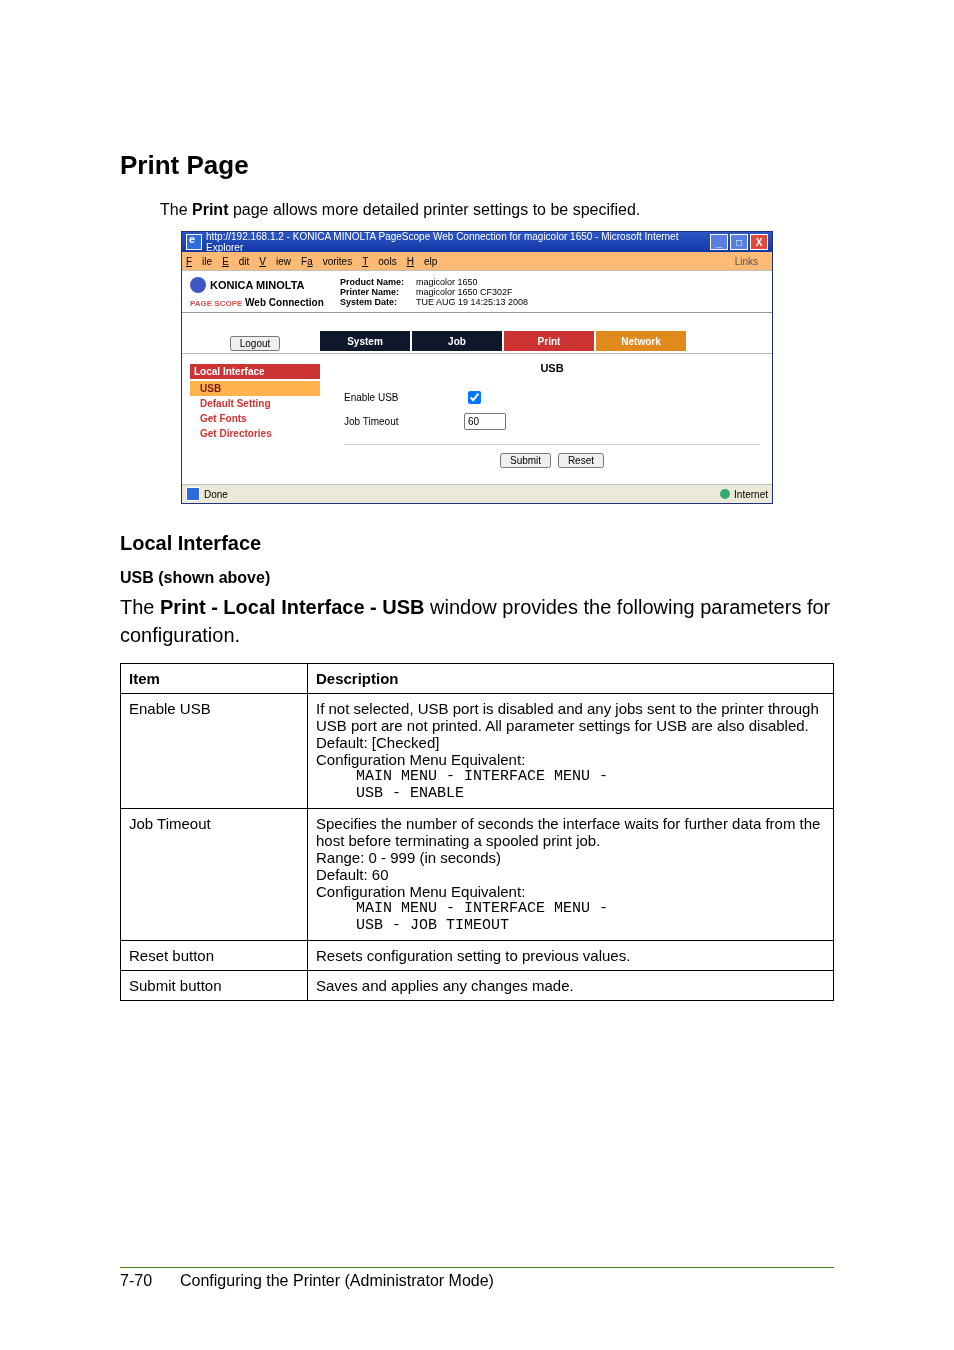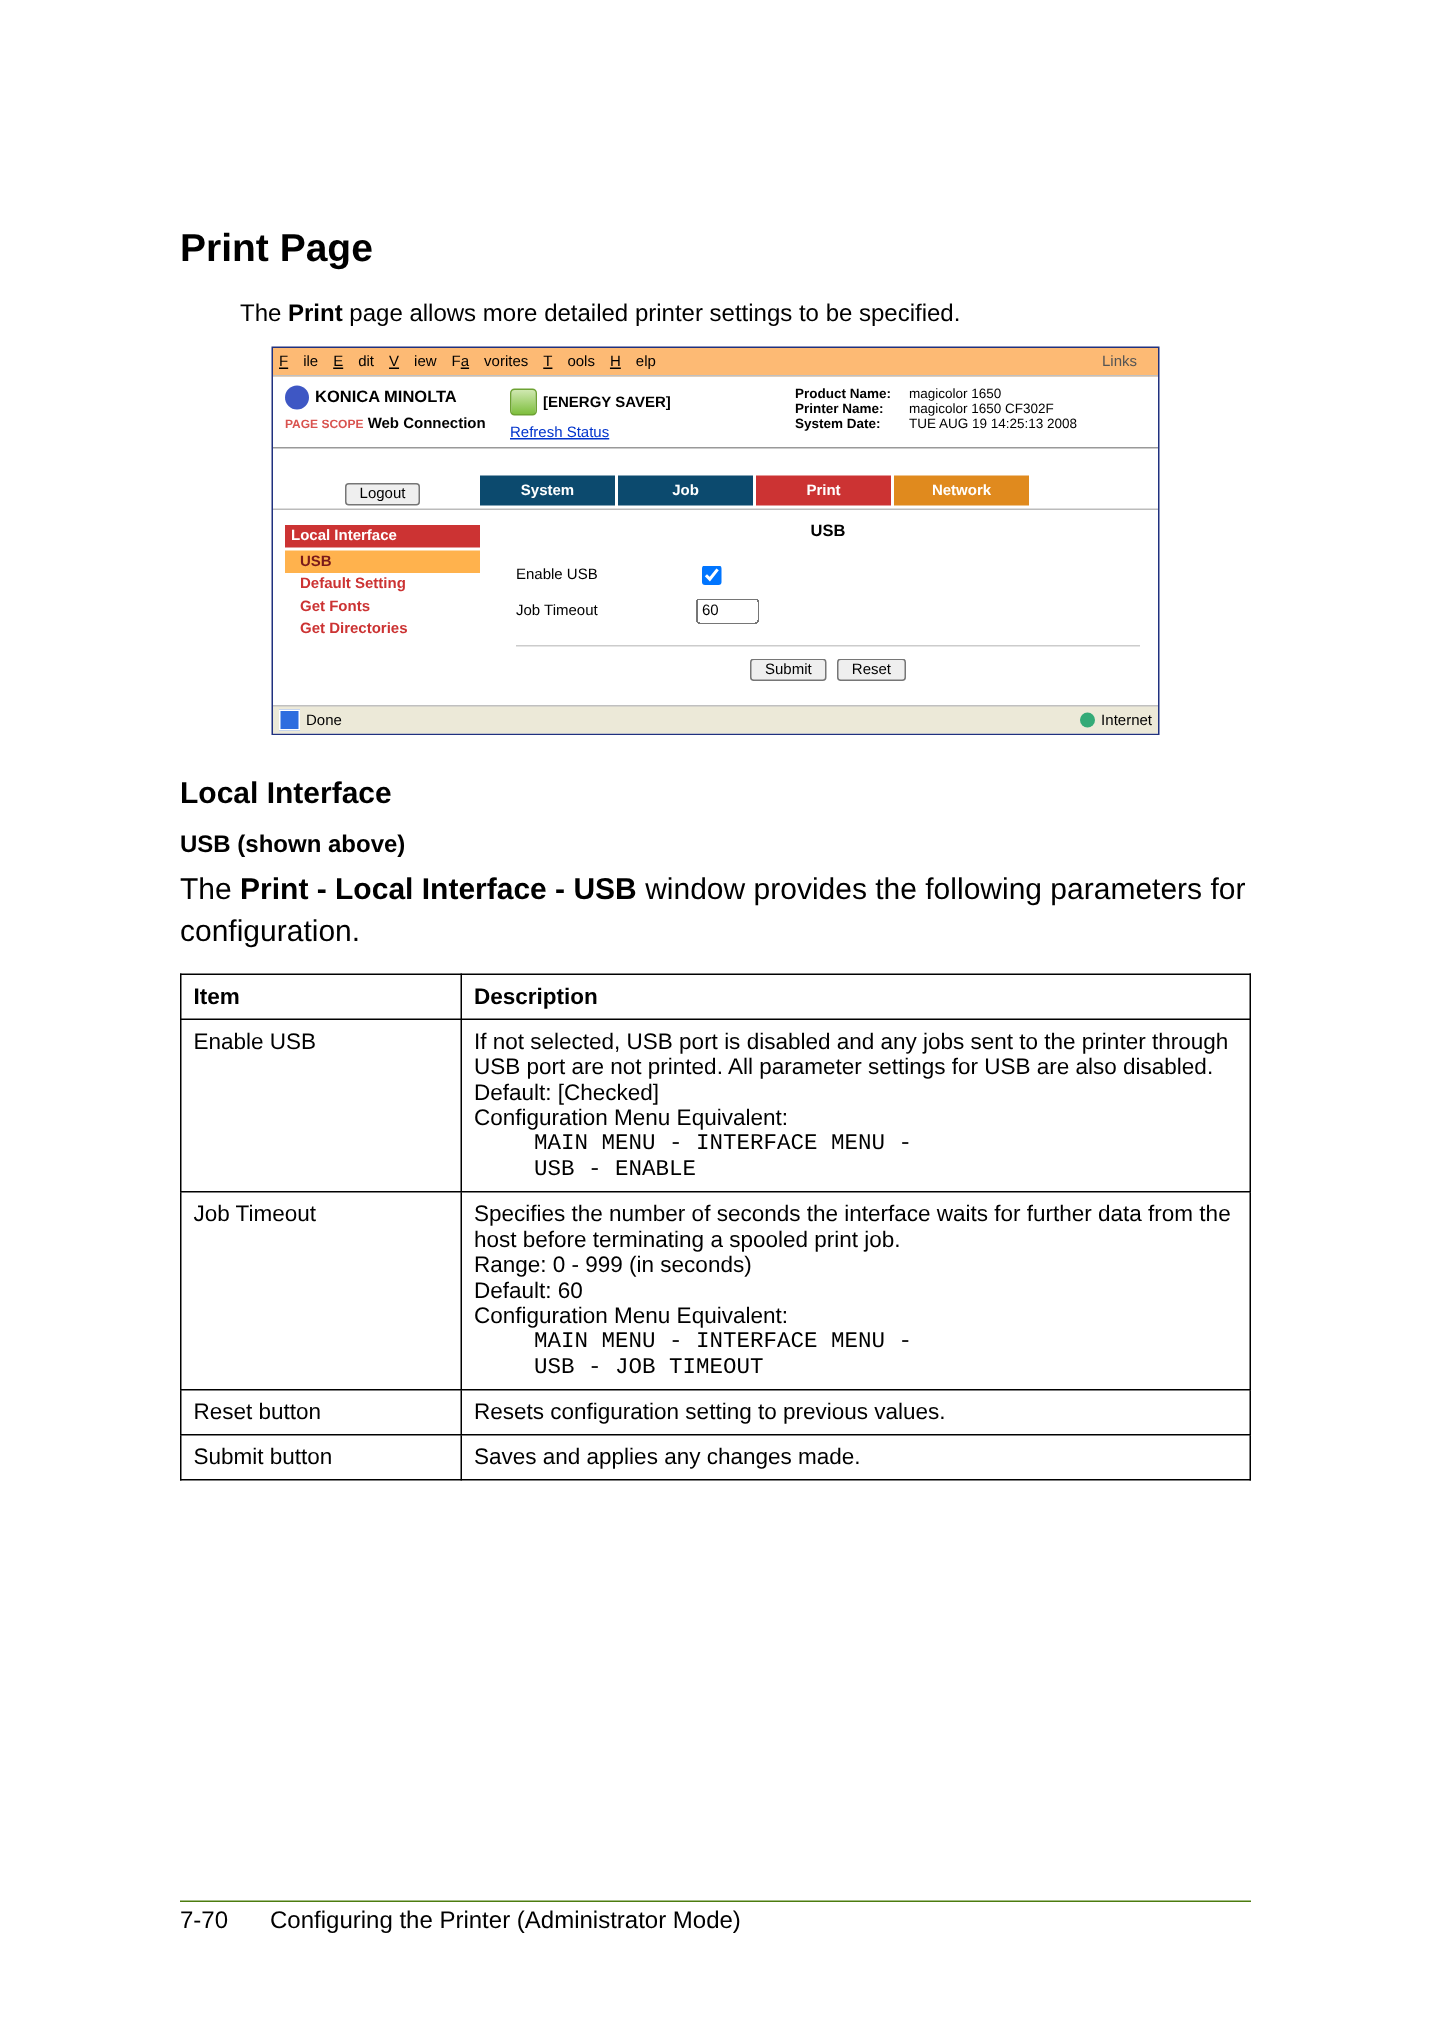--- a/index.html
+++ b/index.html
@@ -95,21 +95,21 @@
   .tabbar .logout {
     width:130px; text-align:center;
   }
   .tabbar .logout button {
     font-size:10px; padding:0 8px;
   }
   .tab {
     width:90px; height:20px; display:flex; align-items:center; justify-content:center;
     color:#fff; font-size:10px; font-weight:bold; margin-right:2px;
   }
-  .tab.blue { background:#0c4a6e; }
+  .tab.blue { background:#0f172a; }
   .tab.red  { background:#cc3333; }
   .tab.orange { background:#e08a1e; }
   .content-area {
     display:flex; padding: 0 8px 8px 8px; border-top: 1px solid #bbb; margin-top:2px;
   }
   .sidebar {
     width:130px; padding-top:10px; font-size:10px;
   }
   .sidebar .group { color:#fff; background:#cc3333; font-weight:bold; padding:2px 4px; margin-bottom:2px;}
   .sidebar .item { color:#cc3333; padding:2px 4px 2px 10px; font-weight:bold; }
@@ -181,20 +181,27 @@
 
 <div class="page">
 
   <h1 class="print-page">Print Page</h1>
 
   <p class="intro">
     <span>The </span><b>Print</b><span> page allows more detailed printer settings to be specified.</span>
   </p>
 
   <div class="screenshot">
+    <div class="ie-title">
+      <span class="ie-icon"></span>
+      <span class="title-text">http://192.168.1.2 - KONICA MINOLTA PageScope Web Connection for magicolor 1650 - Microsoft Internet Explorer</span>
+      <span class="winbtn">_</span>
+      <span class="winbtn">□</span>
+      <span class="winbtn close">X</span>
+    </div>
     <div class="ie-menu">
       <span><span class="u" title="File">F</span>ile</span>
       <span><span class="u">E</span>dit</span>
       <span><span class="u">V</span>iew</span>
       <span>F<span class="u">a</span>vorites</span>
       <span><span class="u">T</span>ools</span>
       <span><span class="u">H</span>elp</span>
       <span class="links">Links</span>
     </div>
 
@@ -202,27 +209,20 @@
       <div class="km-left">
         <div class="km-logo-row">
           <span class="dot"></span>
           <span>KONICA MINOLTA</span>
         </div>
         <div class="km-wc">
           <span class="ps">PAGE
 SCOPE</span>
           <span>Web Connection</span>
         </div>
-      </div>
-      <div class="km-mid">
-        <div class="energy-row">
-          <span class="energy-icon"></span>
-          <span>[ENERGY SAVER]</span>
-        </div>
-        <a class="refresh">Refresh Status</a>
       </div>
       <div class="km-right">
         <div><span class="lbl">Product Name:</span><span>magicolor 1650</span></div>
         <div><span class="lbl">Printer Name:</span><span>magicolor 1650 CF302F</span></div>
         <div><span class="lbl">System Date:</span><span>TUE AUG 19 14:25:13 2008</span></div>
       </div>
     </div>
 
     <div class="tabbar">
       <div class="logout"><button>Logout</button></div>

